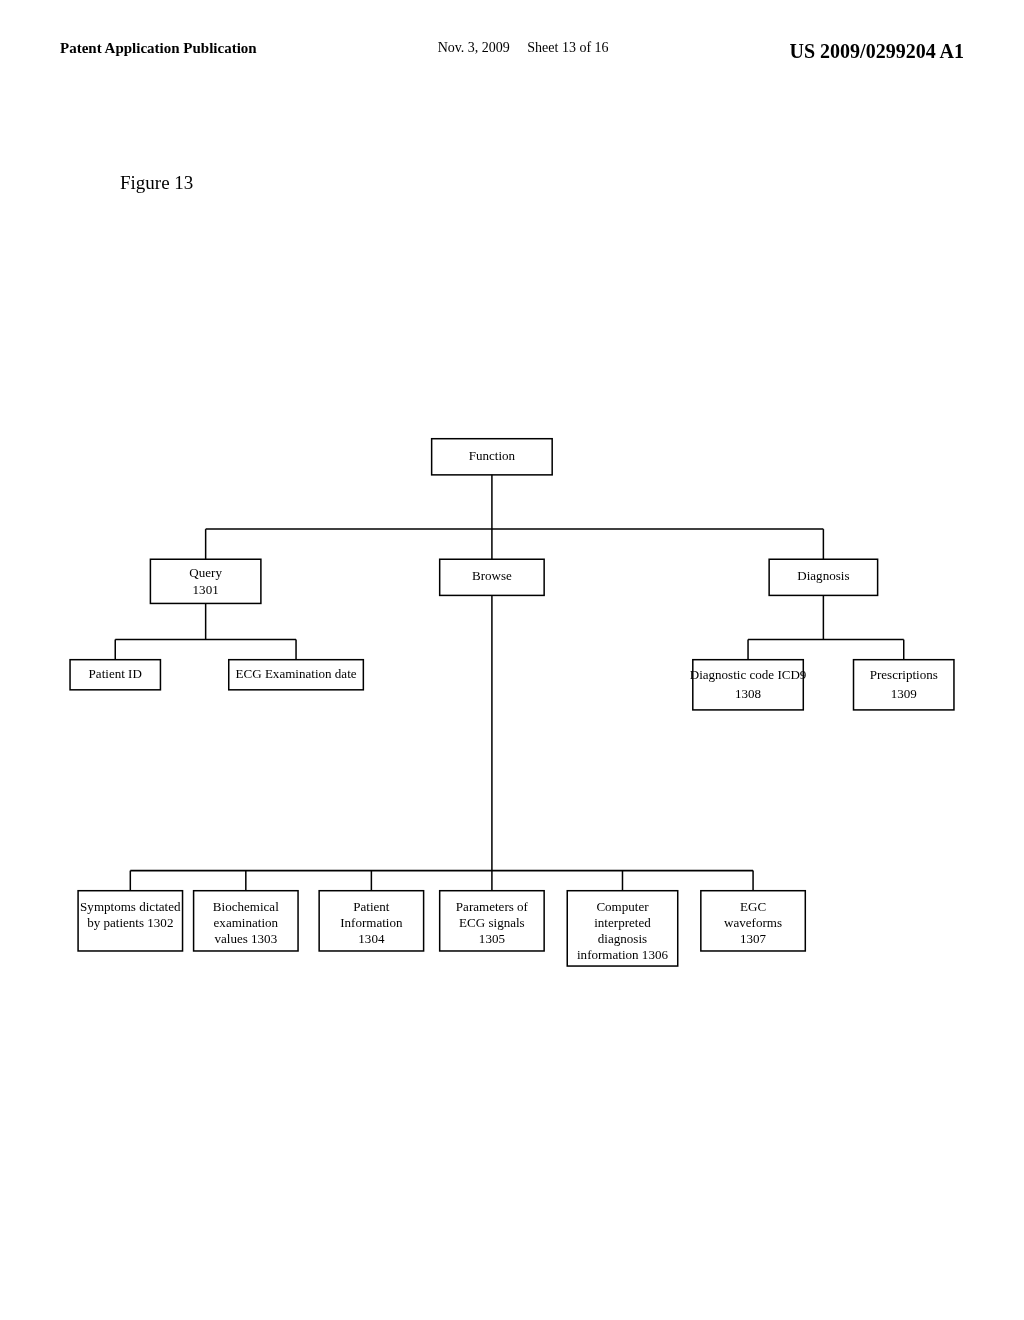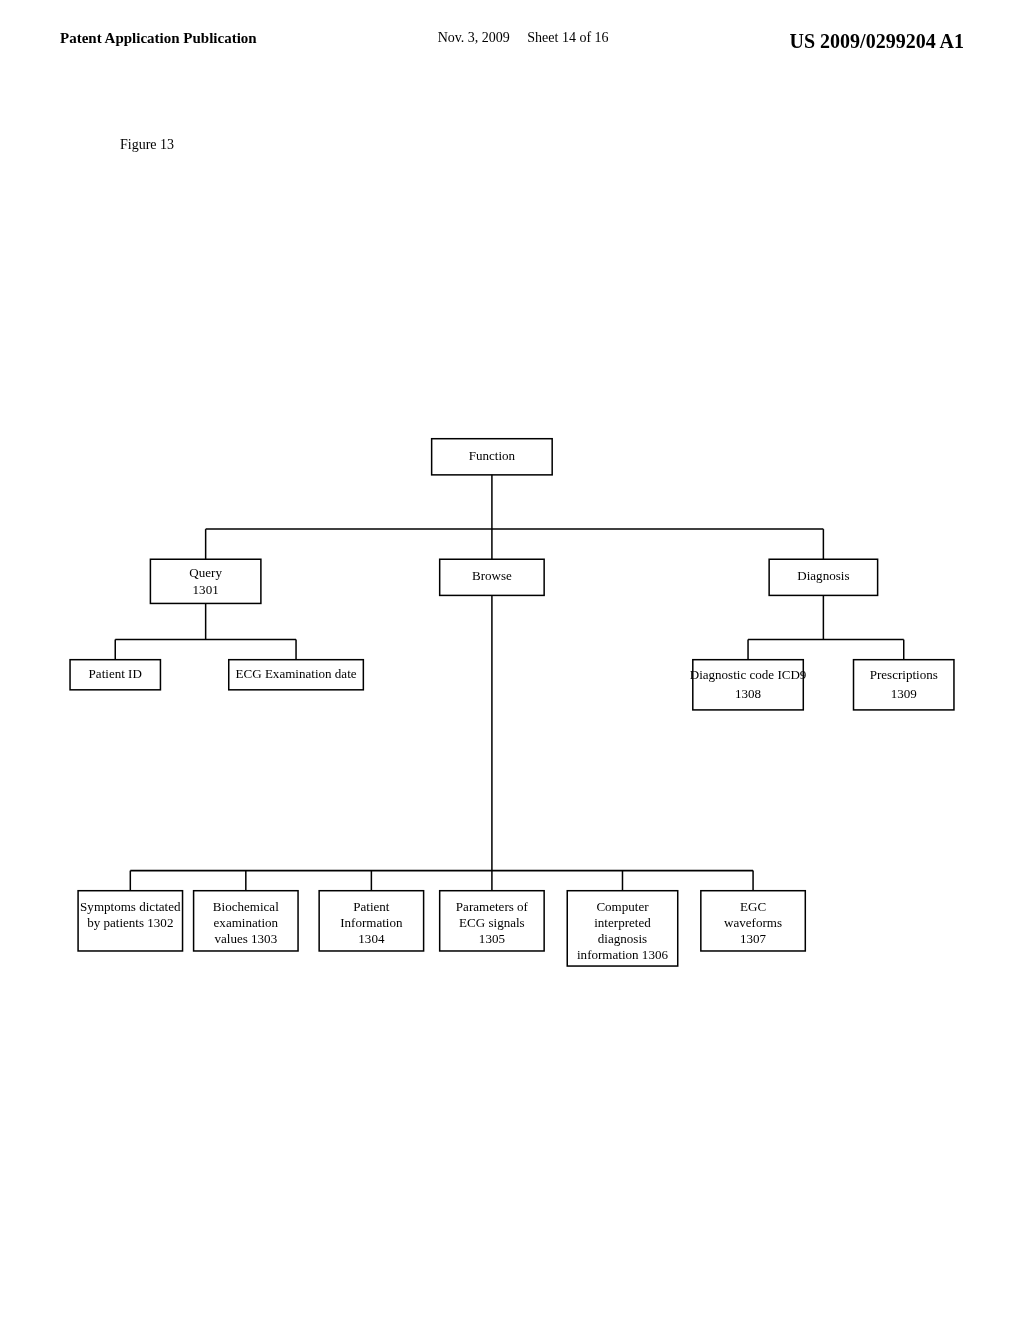--- a/index.html
+++ b/index.html
@@ -9,21 +9,21 @@
       background: #fff;
       font-family: 'Times New Roman', Times, serif;
       position: relative;
       overflow: hidden;
     }
 
     .page {
       width: 1024px;
       height: 1320px;
       position: relative;
-      padding: 30px 60px;
+      padding: 40px 60px;
     }
 
     
     .header {
       display: flex;
       justify-content: space-between;
       align-items: flex-start;
       border-bottom: none;
       margin-bottom: 10px;
     }
@@ -35,22 +35,22 @@
       font-size: 14px;
       text-align: center;
     }
     .header-right {
       font-size: 20px;
       font-weight: bold;
     }
 
     
     .figure-label {
-      font-size: 14px;
-      margin-top: 84px;
+      font-size: 19px;
+      margin-top: 109px;
       margin-left: 60px;
     }
 
     
     .diagram-container {
       position: absolute;
       top: 340px;
       left: 60px;
       right: 60px;
       bottom: 200px;
@@ -81,21 +81,21 @@
   </style>
 </head>
 <body>
 
 <div class="page">
 
   <div class="header">
     <div class="header-left">Patent Application Publication</div>
     <div class="header-center">
       <span>Nov. 3, 2009</span>&nbsp;&nbsp;&nbsp;&nbsp;
-      <span>Sheet 14 of 16</span>
+      <span>Sheet 13 of 16</span>
     </div>
     <div class="header-right">US 2009/0299204 A1</div>
   </div>
 
   <div class="figure-label">Figure 13</div>
 
   <div class="diagram-container">
     <svg class="diagram-svg" viewBox="0 0 900 620">
 
       <rect class="box" x="370" y="20" width="120" height="36"></rect>

